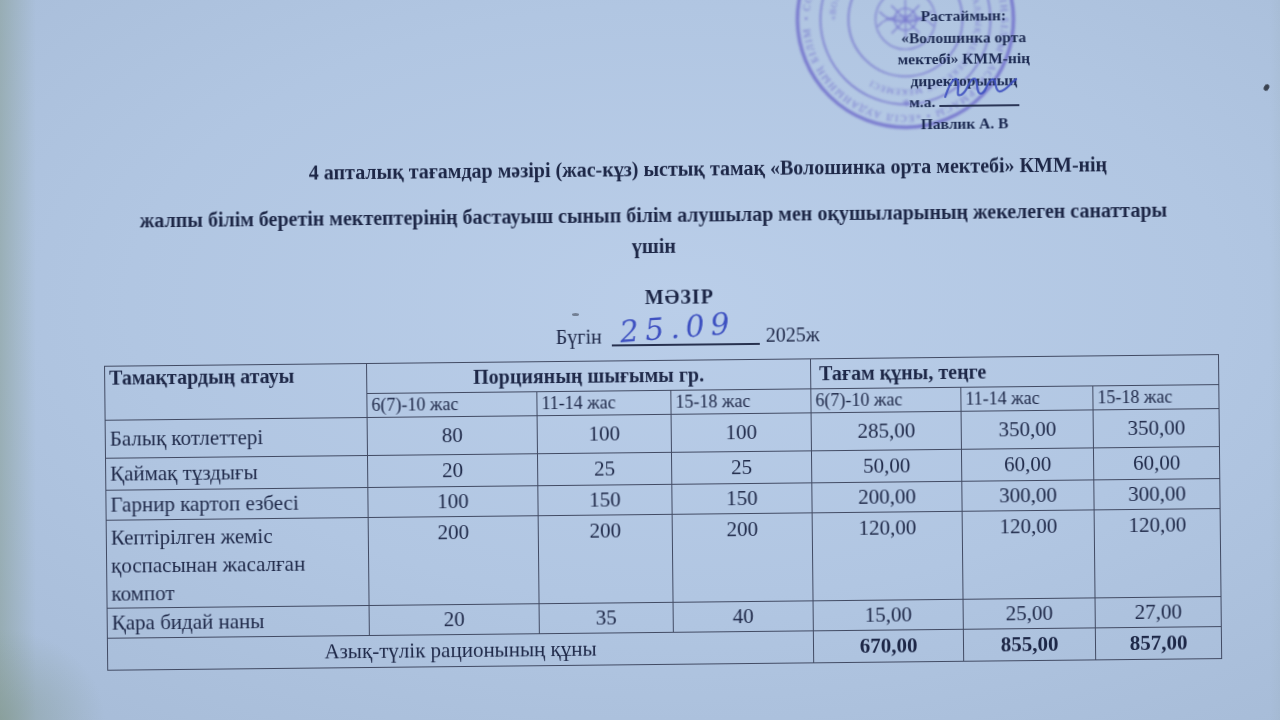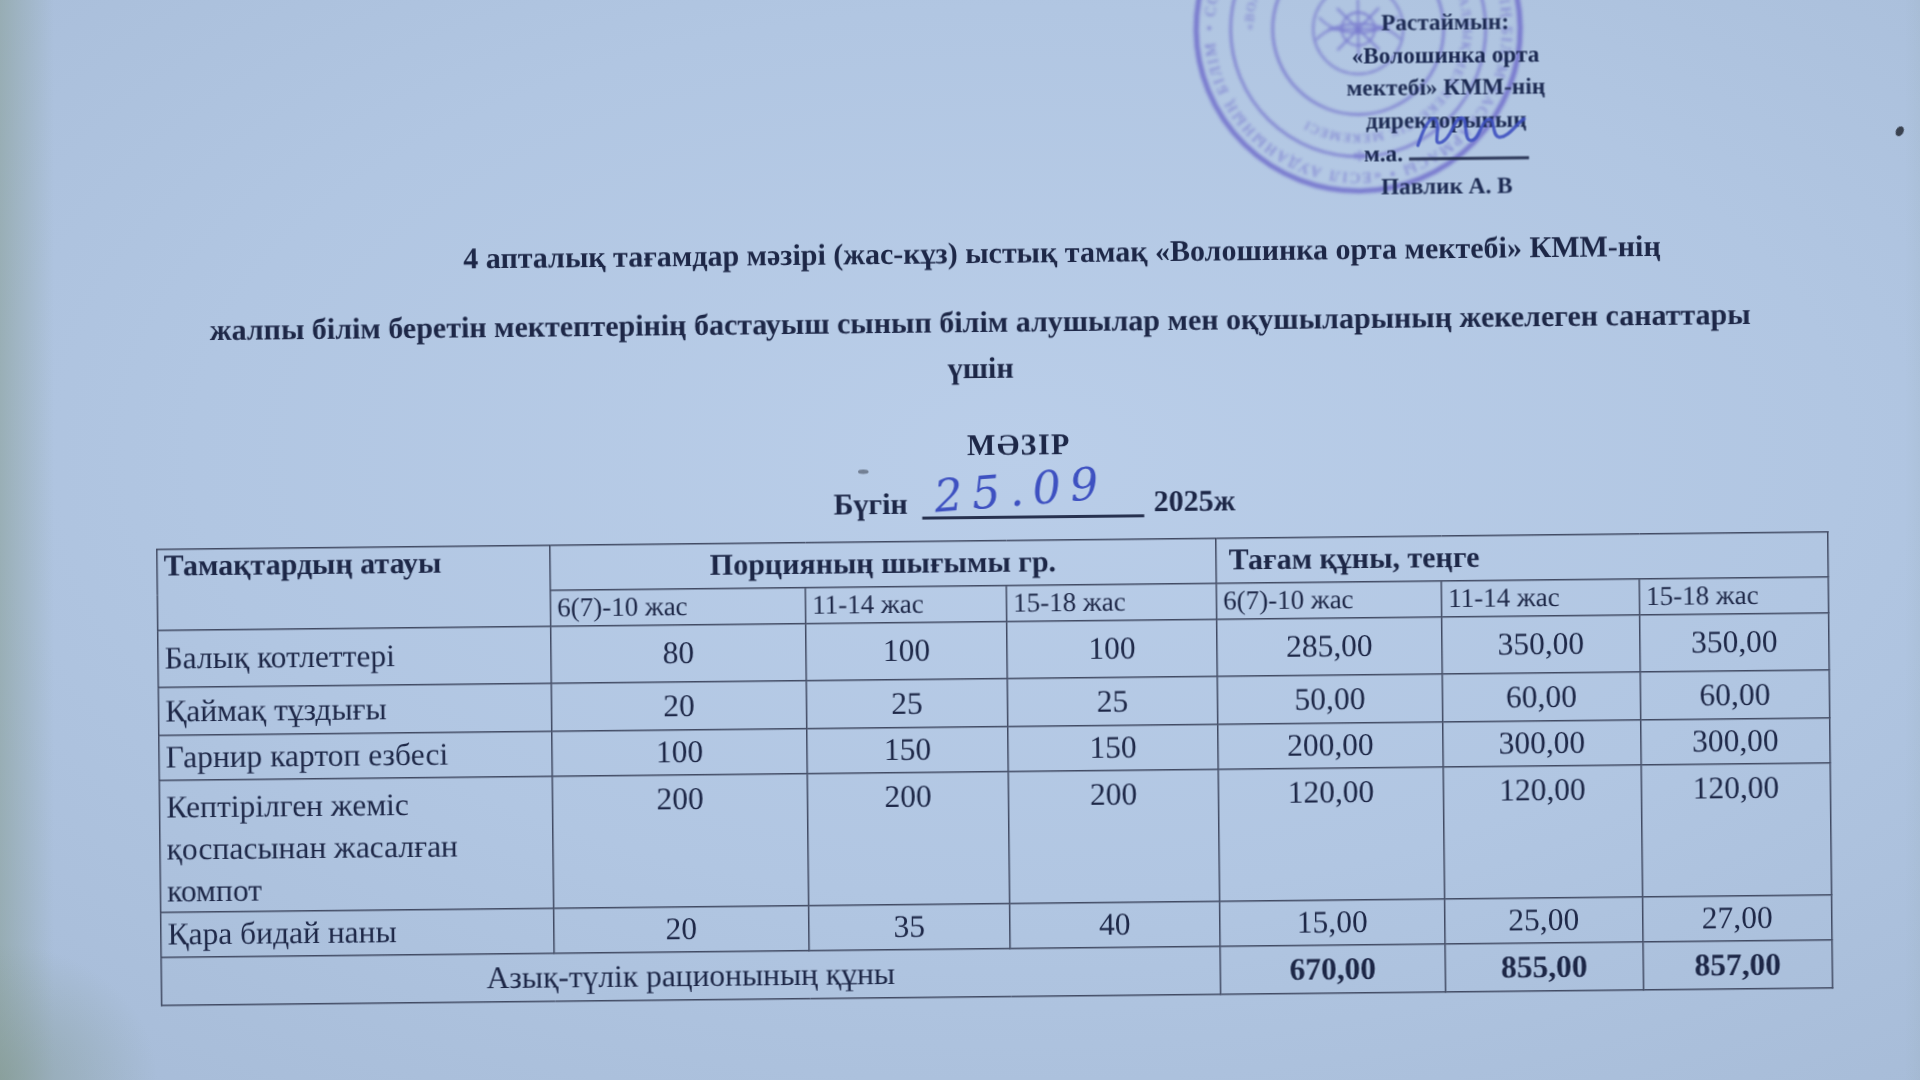--- a/index.html
+++ b/index.html
@@ -8,21 +8,21 @@
   .photo{position:relative;width:1280px;height:720px;background-color:#aec3e0;
     background:
       radial-gradient(150px 130px at 0% 100%, rgba(128,150,138,0.55), rgba(128,150,138,0) 70%),
       linear-gradient(90deg, rgba(136,158,148,0.55) 0px, rgba(136,158,148,0.30) 16px, rgba(170,188,210,0) 36px),
       linear-gradient(270deg, rgba(122,144,132,0.45) 0px, rgba(122,144,132,0.15) 16px, rgba(170,188,210,0) 38px),
       radial-gradient(1000px 540px at 52% 42%, #bacee9 0%, #b1c6e2 55%, #a7bcd8 100%);
     padding-left: 28px;
   }
   .content{position:absolute;inset:0;transform:rotate(-0.6deg);color:#1d2747;
            filter:blur(0.3px);}
-  .b{font-weight:bold;}
+  .b{font-weight:normal;}
 
   
   .stamp{position:absolute;left:793px;top:-97px;width:232px;height:240px;}
 
   
   .approval{position:absolute;left:851px;top:8px;width:232px;text-align:center;
             font-weight:bold;font-size:15.5px;line-height:21.5px;color:#1c2a52;}
   .sig-line{display:inline-block;width:80px;border-bottom:2px solid #2a3556;
             position:relative;height:14px;margin-left:4px;}
   .sig-svg{position:absolute;left:2px;top:-20px;}

